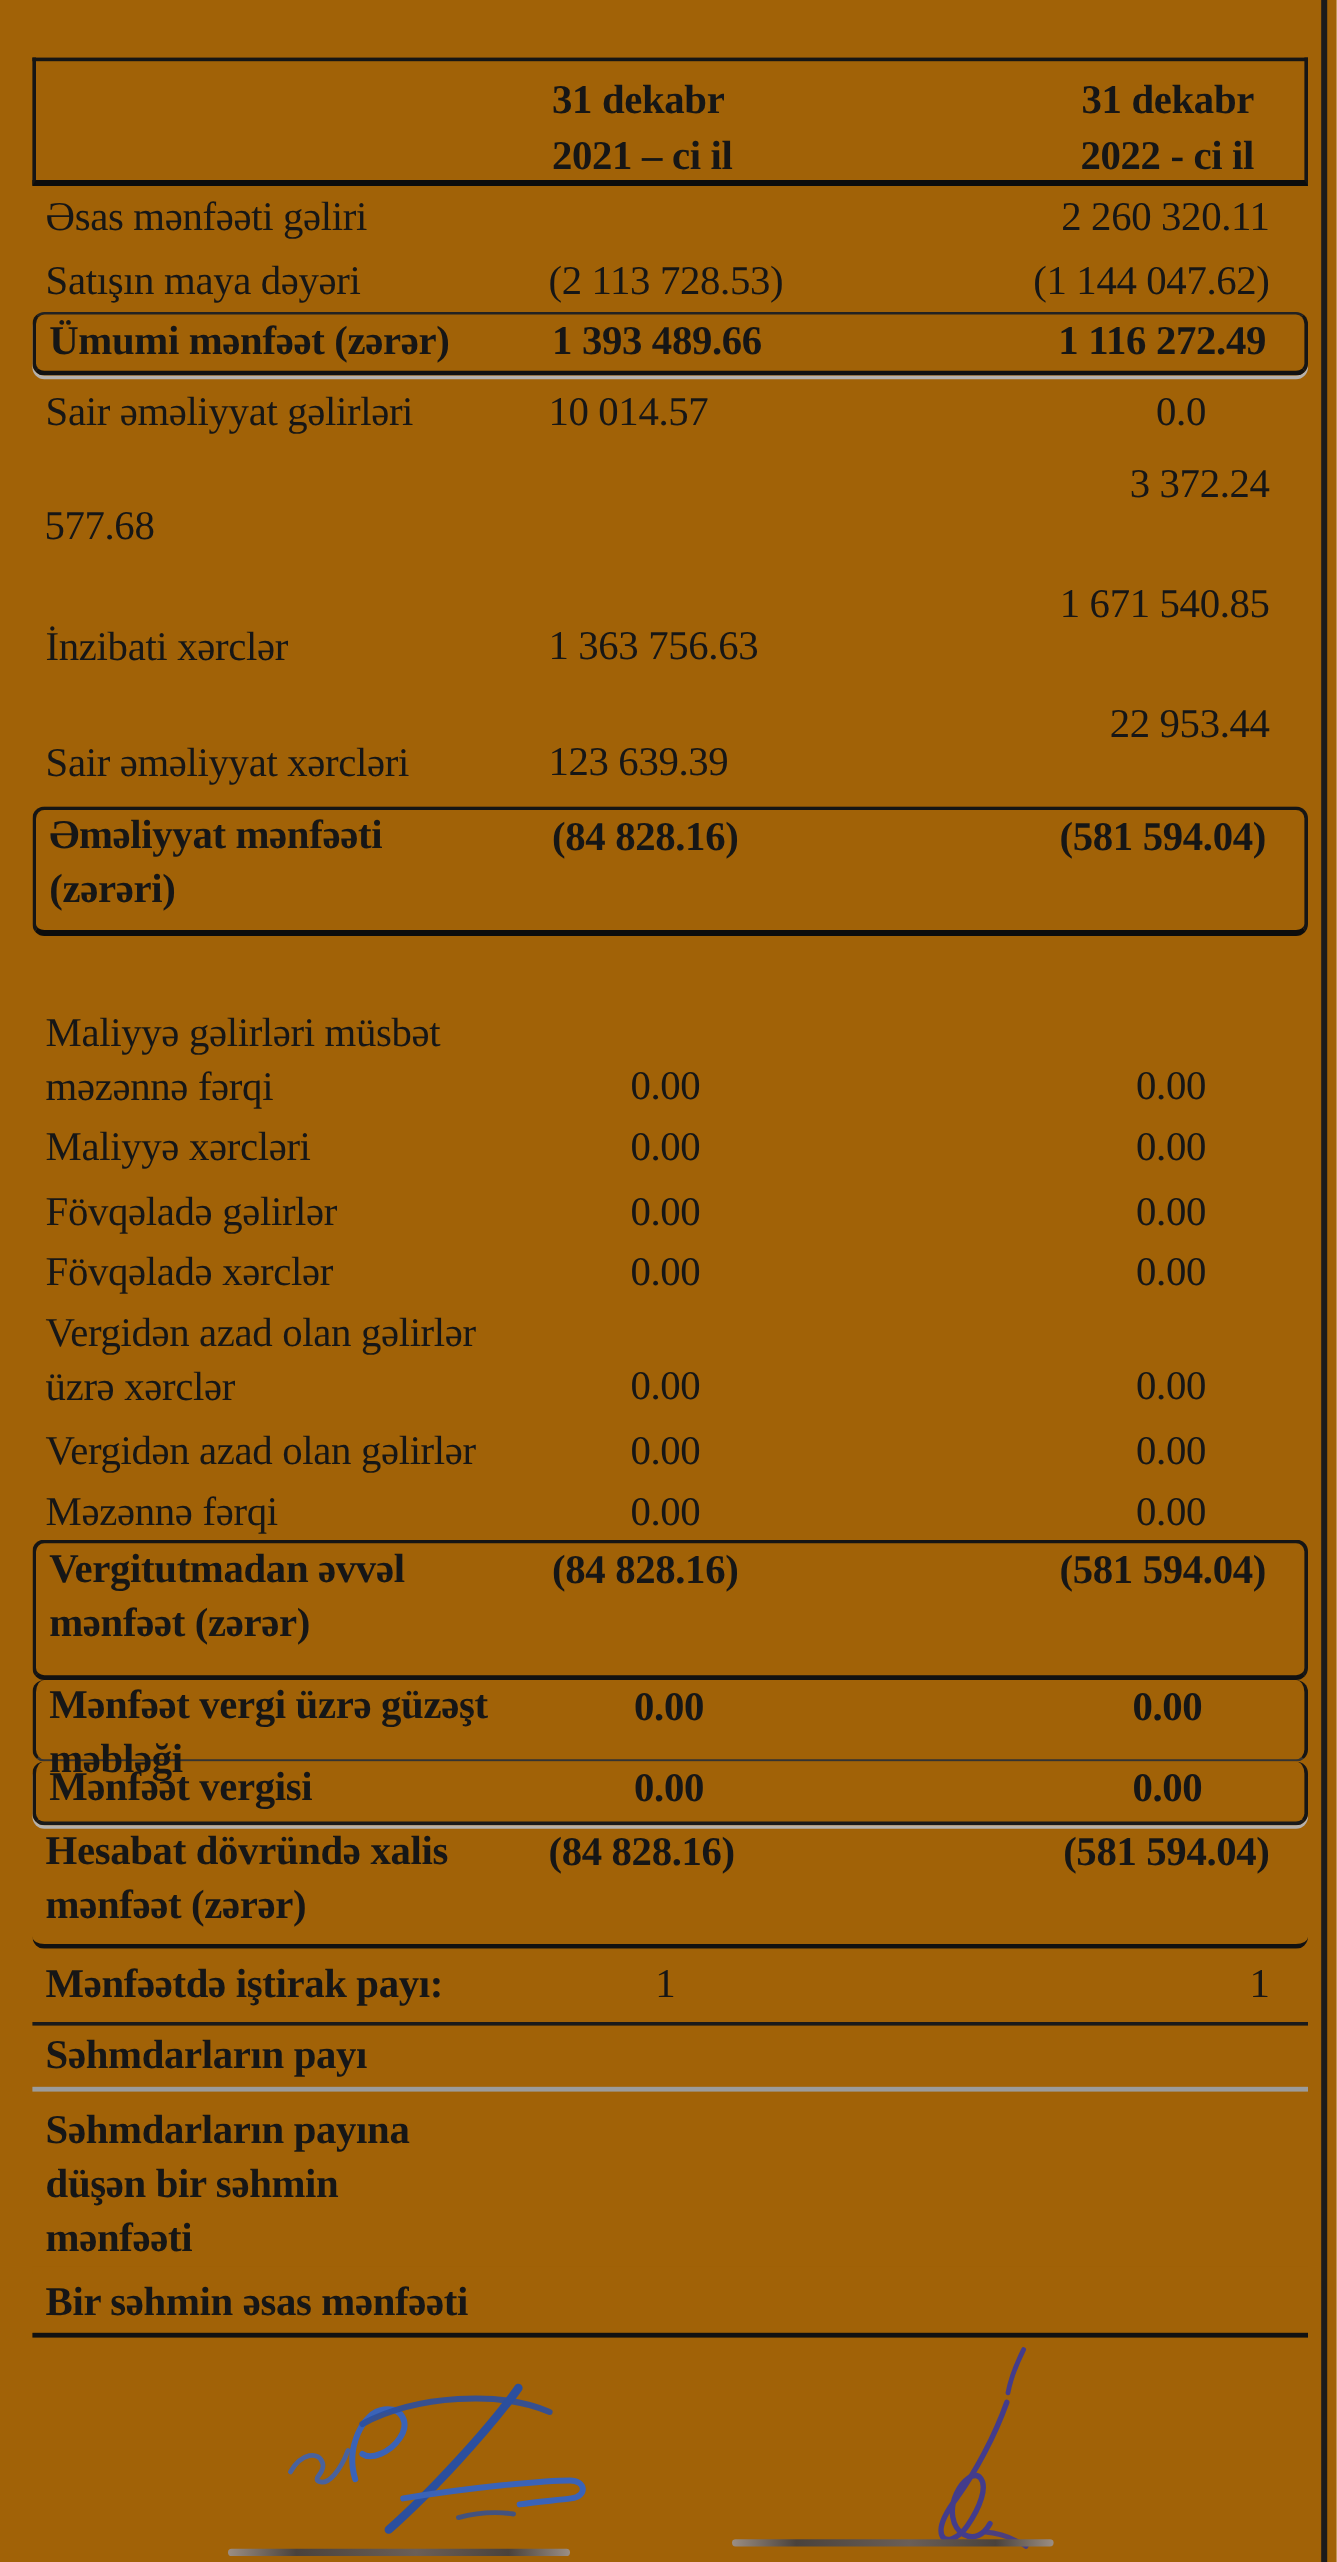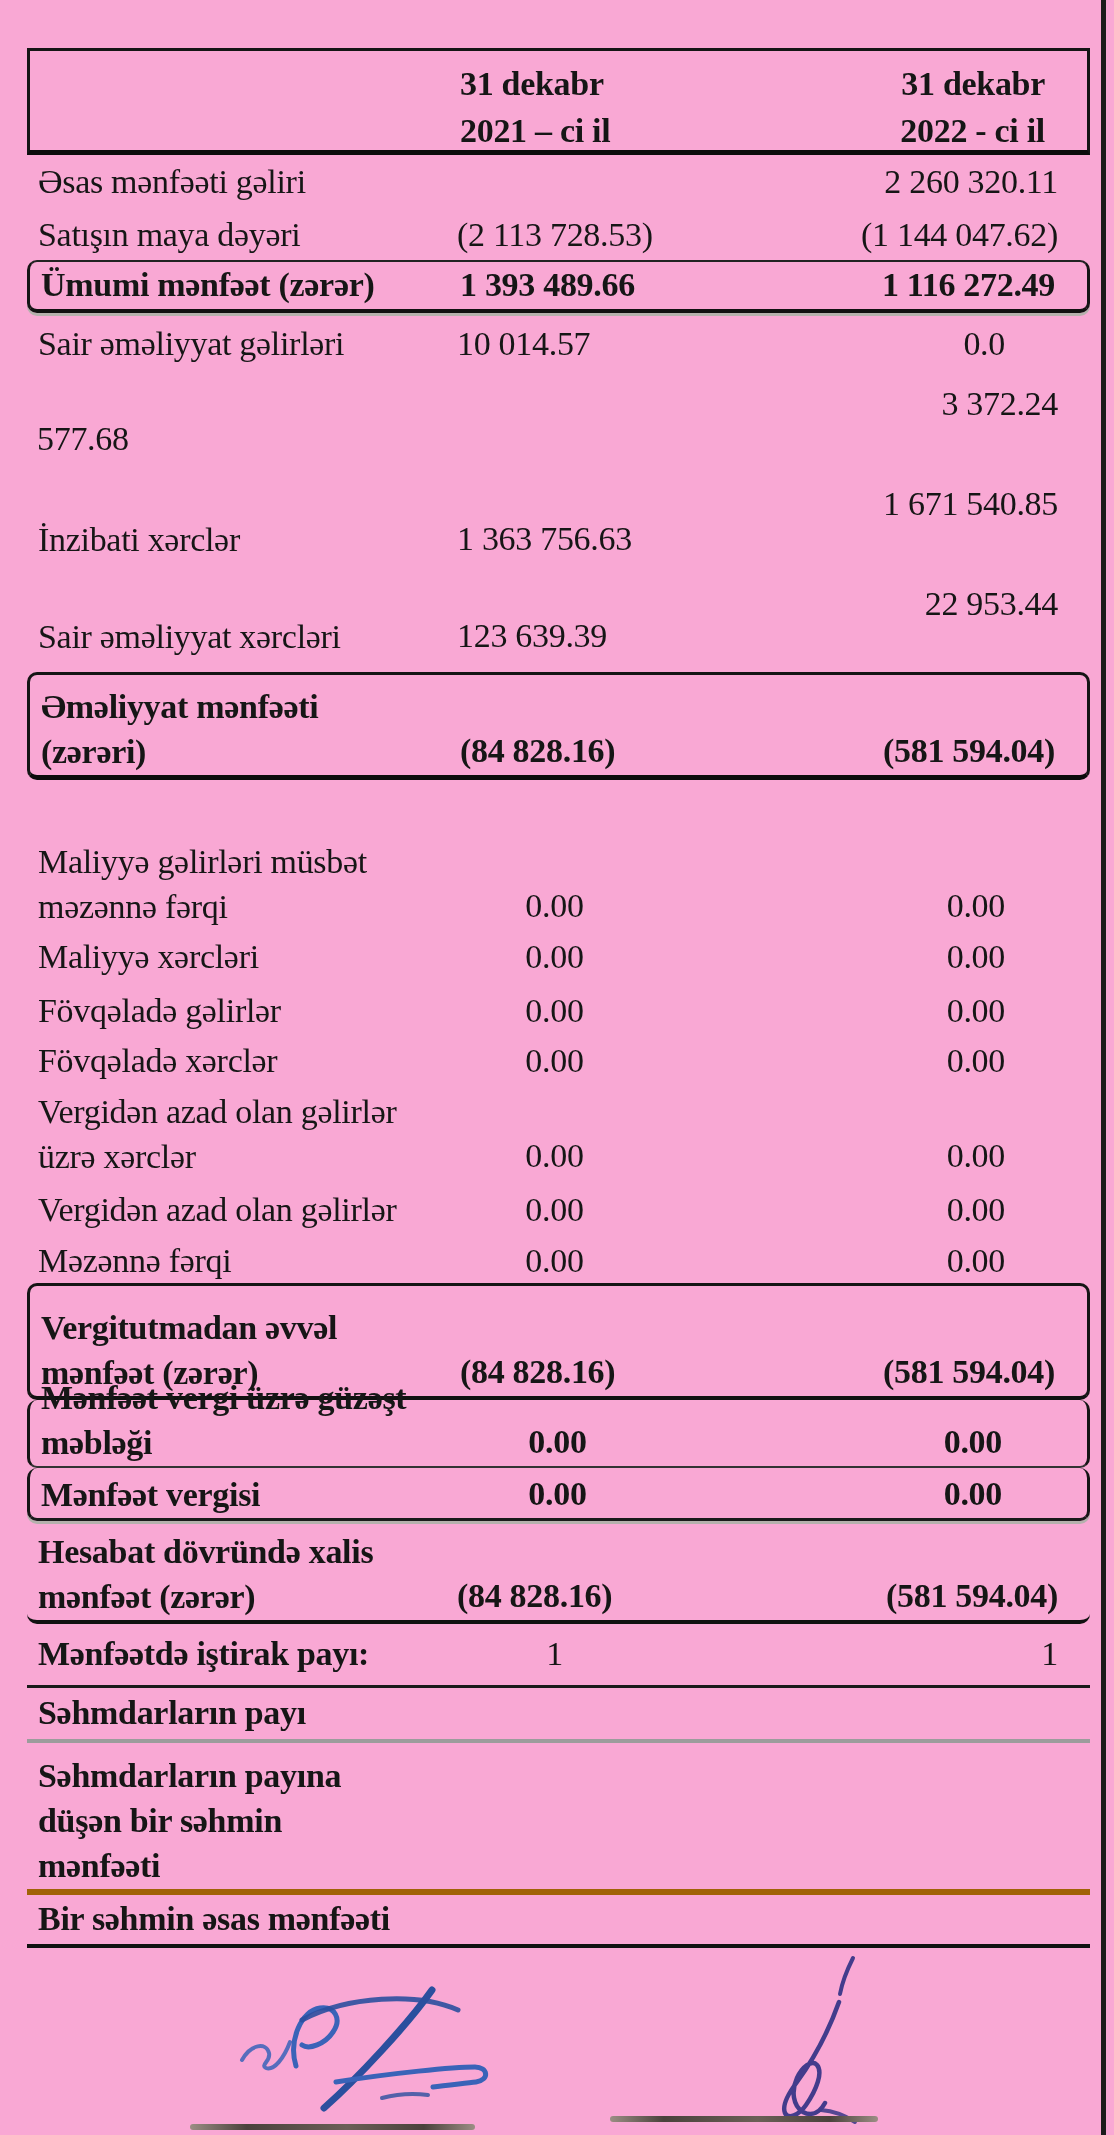--- a/index.html
+++ b/index.html
@@ -1,19 +1,19 @@
 <!DOCTYPE html>
 <html><head>
 <meta charset="utf-8">
 <style>
   html,body{margin:0;padding:0;background:#ffffff;}
   .sheet{
     position:relative;
     width:1114px;height:2135px;
-    background:#f9a8d4;
+    background:#a16207;
     font-family:"Liberation Serif", serif;
     color:#161616;
     letter-spacing:-0.3px;
     overflow:hidden;
   }
   .tbl{ margin:48px 0 0 27px; width:1063px; font-size:34px; }
 
   .r{ display:flex; align-items:center; box-sizing:border-box; }
   .hdr{
     display:flex; height:107px; box-sizing:border-box;
@@ -30,21 +30,21 @@
   .h43{height:43px}.h47{height:47px}.h50{height:50px}.h52{height:64px}.h53{height:53px}
   .h55{height:55px}.h60{height:60px}.h62{height:62px}.h80{height:80px}.h92{height:68px}
   .h95{height:95px}.h97{height:97px}.h100{height:100px}.h103{height:103px}.h108{height:108px}
   .h117{height:117px}.h152{height:152px}
   .gap70{height:70px}
 
   .tall{ align-items:flex-end; }
   .tall .c3{ align-self:flex-start; padding-top:6px; }
   .tall .c1,.tall .c2{ padding-bottom:12px; }
   .top{ align-items:flex-end; padding-top:5px; }
-  .vc{ align-items:flex-end; }
+  .vc{ align-items:flex-start; }
 
   .boxed{ border-left:3px solid #151515; border-right:3px solid #151515; }
   .bold{ font-weight:700;border-radius:10px; }
   .lbold .c1{ font-weight:700; }
 
   .bt2{border-top:2px solid #222}
   .bt3{border-top:3px solid #151515}
   .bb2{border-bottom:2px solid #333}
   .bb3{border-bottom:3px solid #1a1a1a}
   .bb4{border-bottom:4px solid #111}

